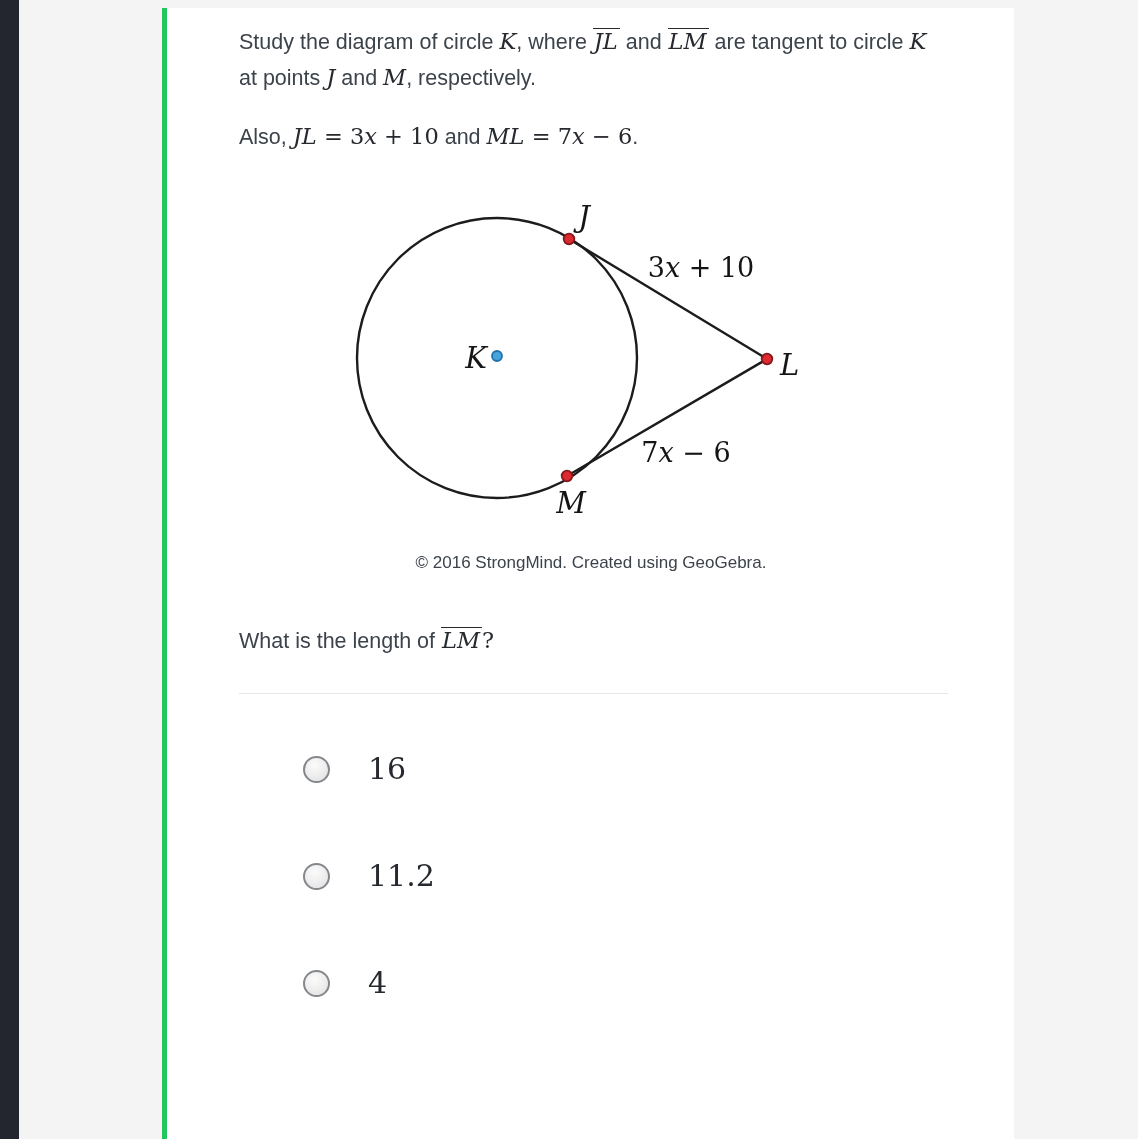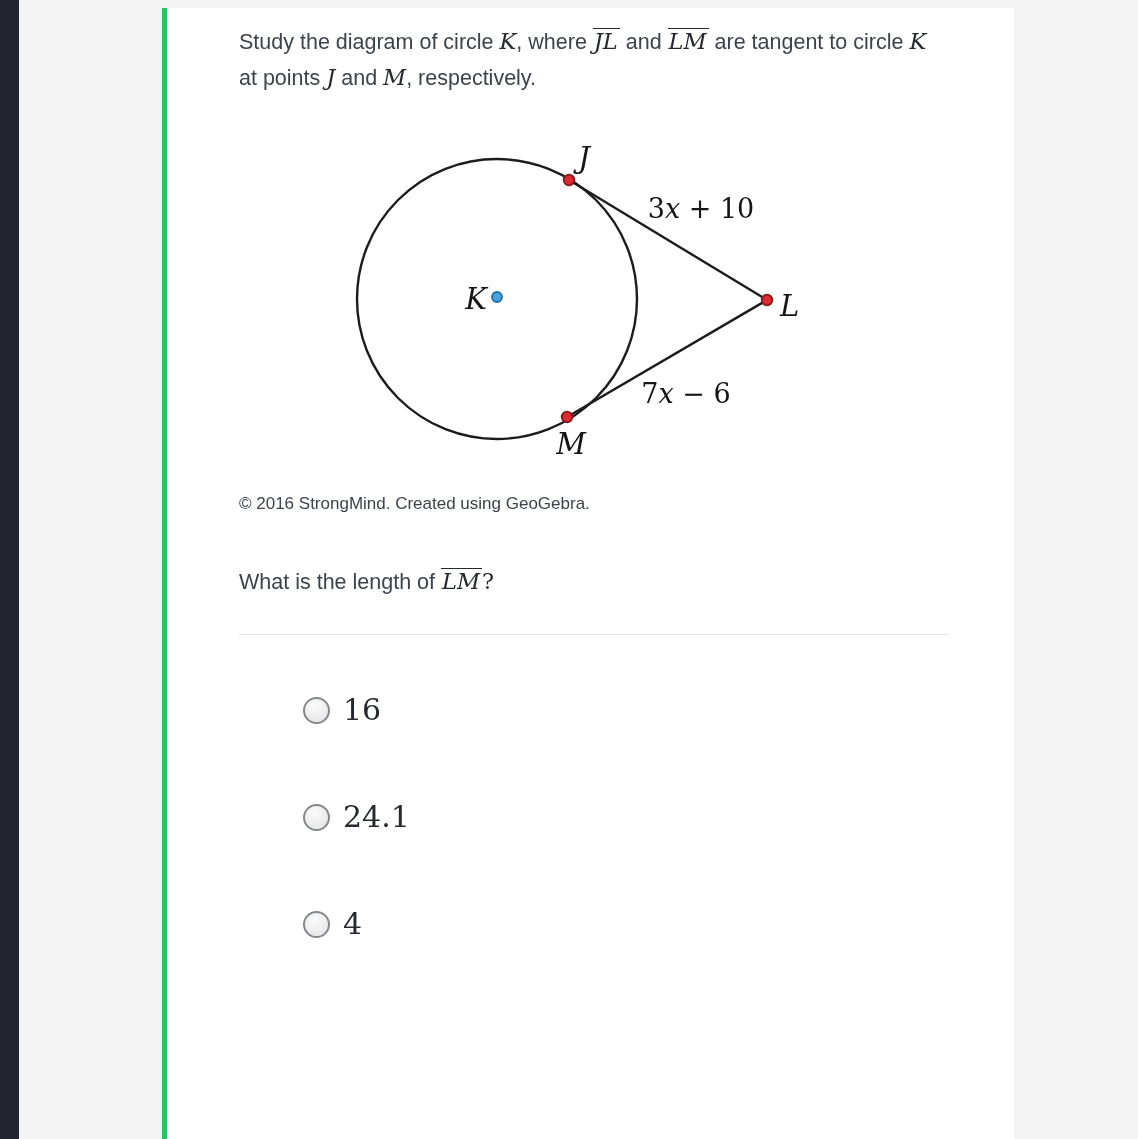--- a/index.html
+++ b/index.html
@@ -18,45 +18,46 @@
   .para{
     margin:0;width:706px;
     font-size:21.5px;line-height:35px;color:#3d434b;
   }
   .m{font-family:"DejaVu Serif",serif;color:#26292e;font-size:22.5px;}
   .i{font-style:italic;}
   .ovl{display:inline-block;border-top:1.7px solid #26292e;padding:1px 2px 0 1px;line-height:1.05;}
   .also{margin-top:23px;}
   .figure{margin:48px 0 0 111px;width:460px;height:315px;}
   .figure svg{display:block;}
-  .copyright{margin-top:33px;font-size:17px;line-height:23px;color:#3d434b;}
+  .copyright{margin-top:33px;font-size:17px;line-height:23px;color:#3d434b;text-align:center;}
   .question{margin-top:47px;font-size:21.5px;line-height:38px;color:#3d434b;width:706px;}
   .divider{margin:33px 0 0 0;border:none;border-top:1px solid #e6e6e6;height:0;width:709px;}
   .options{margin:61px 0 0 64px;}
-  .opt-row{display:flex;align-items:flex-end;height:28px;margin-bottom:79px;cursor:pointer;}
+  .opt-row{display:flex;align-items:flex-end;height:28px;margin-bottom:79px;cursor:pointer;gap:25px;}
   .radio{
     width:23px;height:23px;border:2px solid #84878c;border-radius:50%;
     background:radial-gradient(circle at 42% 32%, #fbfbfb 0%, #ededed 55%, #dcdcdc 100%);
     flex:0 0 auto;
   }
   .opt-label{
     margin-left:13px;font-family:"DejaVu Serif",serif;font-size:30px;color:#26292e;
     line-height:28px;
   }
   svg text{font-family:"DejaVu Serif",serif;fill:#151515;}
 </style>
 </head>
 <body>
 
 <div class="rail"></div>
 
 <div class="panel">
 
   <p class="para"><span>Study the diagram of circle </span><span class="m i">K</span><span>, where </span><span class="m i ovl">JL</span><span> and </span><span class="m i ovl">LM</span><span> are tangent to circle </span><span class="m i">K</span><span> at points </span><span class="m i">J</span><span> and </span><span class="m i">M</span><span>, respectively.</span></p>
 
+  <p class="para also"><span>Also, </span><span class="m i">JL</span><span class="m"> = 3</span><span class="m i">x</span><span class="m"> + 10</span><span> and </span><span class="m i">ML</span><span class="m"> = 7</span><span class="m i">x</span><span class="m"> − 6</span><span>.</span></p>
 
   <div class="figure">
     <svg width="460" height="315" viewBox="0 0 460 315">
       <circle cx="147" cy="155" r="140" fill="none" stroke="#1c1c1c" stroke-width="2.4"></circle>
       <line x1="219" y1="36" x2="417" y2="156" stroke="#1c1c1c" stroke-width="2.4" stroke-linecap="round"></line>
       <line x1="217" y1="273" x2="417" y2="156" stroke="#1c1c1c" stroke-width="2.4" stroke-linecap="round"></line>
       <circle cx="219" cy="36" r="5.3" fill="#dd2a30" stroke="#86191d" stroke-width="1.8"></circle>
       <circle cx="217" cy="273" r="5.3" fill="#dd2a30" stroke="#86191d" stroke-width="1.8"></circle>
       <circle cx="417" cy="156" r="5.3" fill="#dd2a30" stroke="#86191d" stroke-width="1.8"></circle>
       <circle cx="147" cy="153" r="5" fill="#45a3dd" stroke="#2071a9" stroke-width="1.8"></circle>
@@ -75,21 +76,21 @@
 
   <hr class="divider">
 
   <div class="options">
     <div class="opt-row">
       <div class="radio"></div>
       <div class="opt-label">16</div>
     </div>
     <div class="opt-row">
       <div class="radio"></div>
-      <div class="opt-label">24.1</div>
+      <div class="opt-label">11.2</div>
     </div>
     <div class="opt-row">
       <div class="radio"></div>
       <div class="opt-label">4</div>
     </div>
   </div>
 
 </div>
 
 </body></html>

